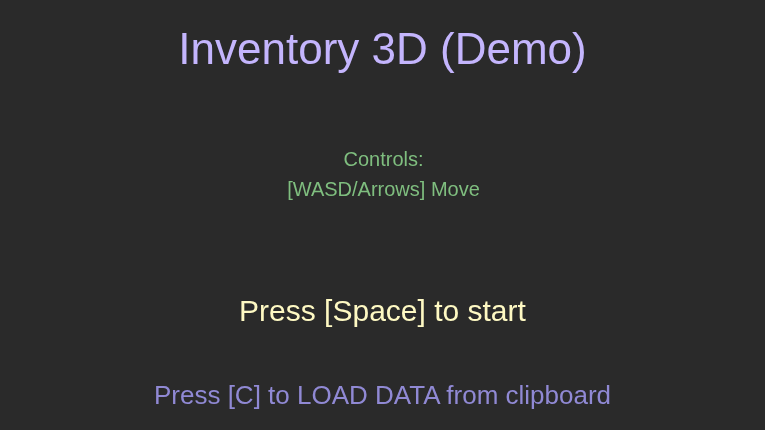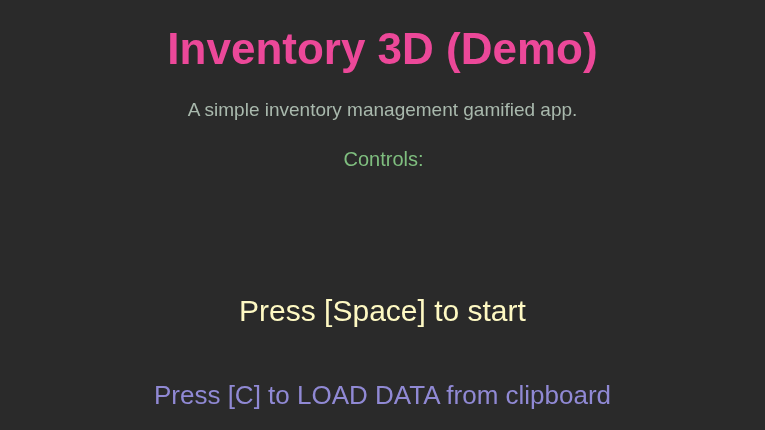--- a/index.html
+++ b/index.html
@@ -31,23 +31,23 @@
     text-align: center;
     white-space: nowrap;
     line-height: 1;
     user-select: none;
   }
 
   
   #title {
     top: 27px;
     font-size: 44px;
-    font-weight: 700;
+    font-weight: 400;
     letter-spacing: 0px;
-    color: #ec4899;
+    color: #c4b5fd;
   }
 
   
   #subtitle {
     top: 100px;
     font-size: 19px;
     font-weight: 400;
     color: #a9b9ad;
   }
 
@@ -84,23 +84,23 @@
     color: #9089d4;
   }
 </style>
 </head>
 <body>
 
 <div id="game-screen">
 
   <div class="center-line" id="title">Inventory 3D (Demo)</div>
 
-  <div class="center-line" id="subtitle">A simple inventory management gamified app.</div>
 
   <div id="controls-block">
     <div class="ctrl-line">Controls:</div>
+    <div class="ctrl-line">[WASD/Arrows] Move</div>
   </div>
 
   <div class="center-line" id="start-prompt">Press [Space] to start</div>
 
   <div class="center-line" id="clipboard-prompt">Press [C] to LOAD DATA from clipboard</div>
 
 </div>
 
 </body></html>

